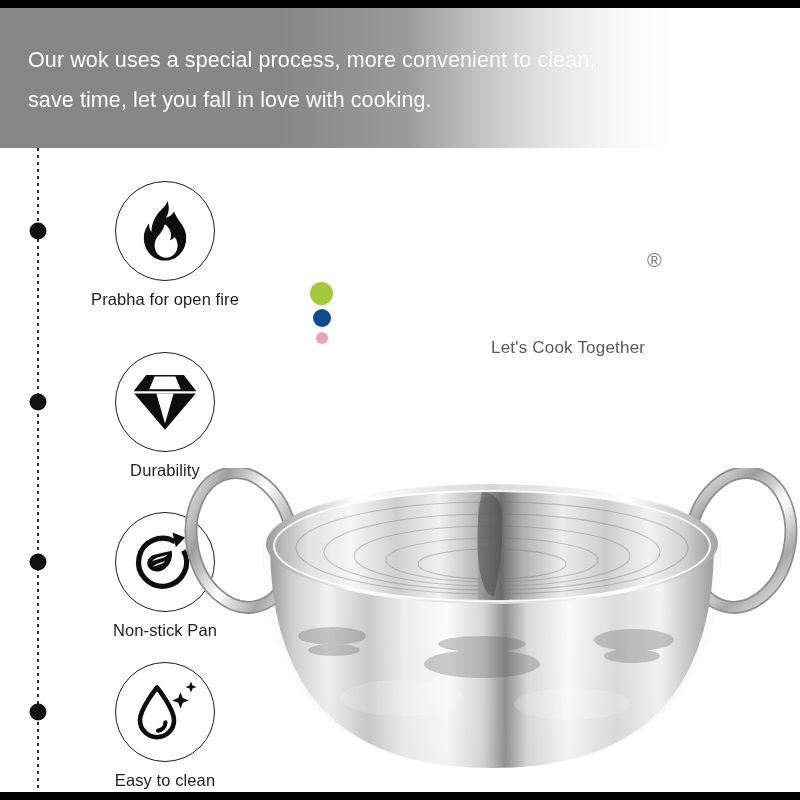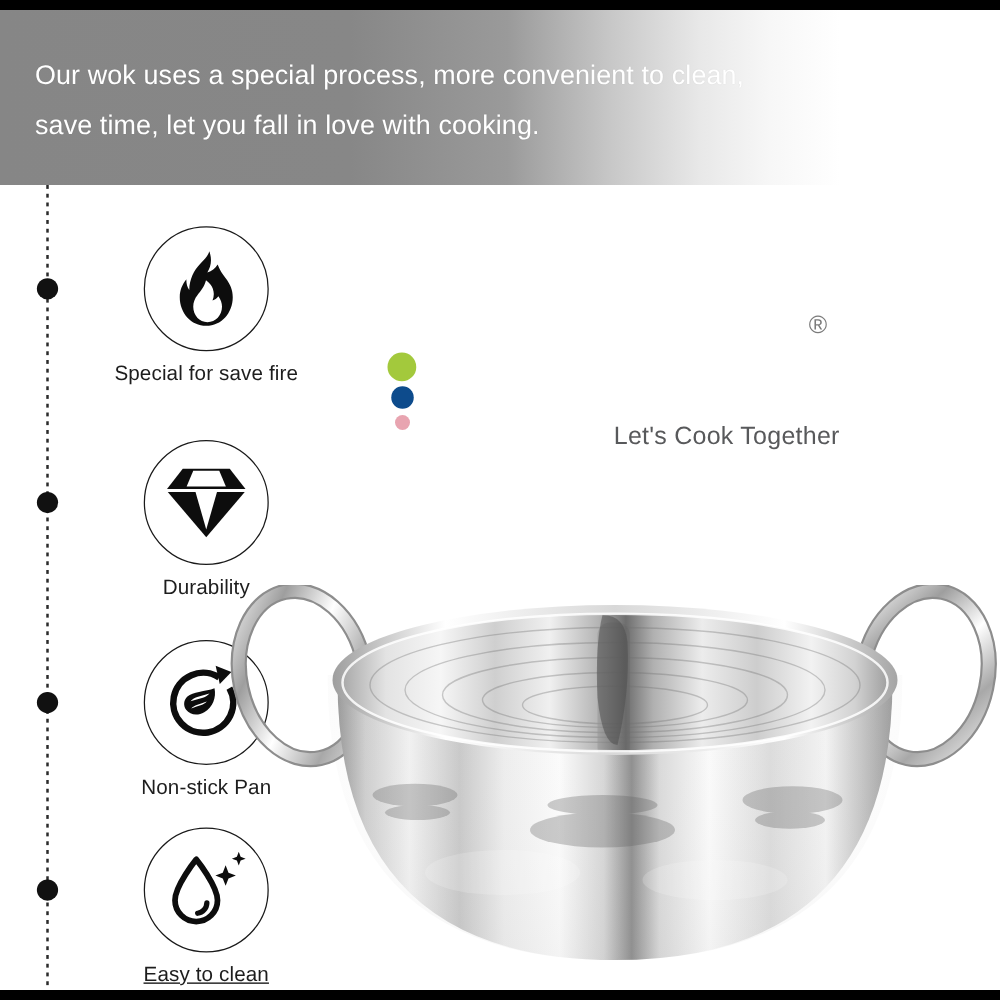--- a/index.html
+++ b/index.html
@@ -125,21 +125,21 @@
   .logo-reg {
     position: absolute;
     left: 341px; top: 6px;
     font-size: 20px;
     color: #7b7b7b;
     font-family: "Liberation Sans", sans-serif;
   }
   .logo-tagline {
     position: absolute;
     left: 185px; top: 95px;
-    font-size: 20px;
+    font-size: 17px;
     color: #58595B;
     letter-spacing: 0.2px;
   }
 
   
   .wok-wrap {
     position: absolute;
     left: 182px; top: 468px;
     width: 620px; height: 330px;
   }
@@ -164,21 +164,21 @@
 
   <div class="feature" style="top:181px;">
     <div class="feature-circle">
       <span>
         <svg width="56" height="62" viewBox="0 0 56 62">
           <path fill="#0d0d0d" d="M30.5 1c2.4 7.2 1.2 12.4-1.6 16.9 3.5-.9 6.3-3.2 8.2-6.3 1.7 4.4 3.6 7.3 6.3 10.8 3.9 5 5.8 9.8 5.8 15.3 0 12.6-9 22.9-21.2 22.9S6.8 50.3 6.8 37.7c0-5.8 2-10.1 5.3-14.4-.1 3.5.6 6.3 2.3 8.6.2-8.5 3.6-15.8 9-21.2C27.3 6.9 29.4 4.4 30.5 1z
                    M27.8 24.2c-1.3 5.2-4.2 8.5-6.9 12-2.1 2.7-3.3 5.7-3.3 9.2 0 6.8 4.9 12.3 11.4 12.3s11.6-5.5 11.6-12.3c0-3.3-1.1-6-2.9-8.5-1.3 1.7-2.8 2.8-4.7 3.4 1.3-3.1 1.4-6.3.2-9.6-.9-2.4-2.6-4.4-5.4-6.5z"></path>
         </svg>
       </span>
     </div>
-    <div class="feature-label">Special for save fire</div>
+    <div class="feature-label">Prabha for open fire</div>
   </div>
 
   <div class="feature" style="top:512px;">
     <div class="feature-circle">
       <span>
         <svg width="64" height="64" viewBox="0 0 64 64">
           <path fill="none" stroke="#0d0d0d" stroke-width="5.2" d="M50.5 20.5a24 24 0 1 1-8.2-8.6"></path>
           <path fill="#0d0d0d" d="M39.5 2.5l12.6 5.1-9.3 9.6-3.3-14.7z"></path>
           <path fill="#0d0d0d" d="M38.6 20.5c1.6 7.4-1.4 15.3-8.2 19.2-5.2 3-11.3 2.3-14.5-1.9-2.4-3.2-2-7.6.8-10.4 2.5-2.5 5.9-3 9.5-3.9 4.6-1.1 8.8-1.6 12.4-3z"></path>
           <path fill="#ffffff" d="M34.6 24.8c-3.4 1.1-6.7 1.8-9.8 2.8-2.3.8-4.2 1.8-5.4 3.4 3.2-1.1 6.6-1.9 9.9-2.9 2.2-.7 4-1.7 5.3-3.3z"></path>
@@ -197,21 +197,21 @@
           <path fill="#ffffff" d="M22.6 3.6h20.8l5.3 12.6H17.3L22.6 3.6z"></path>
           <path fill="#0d0d0d" d="M2.2 20.6h61.6L33 56.8 2.2 20.6z"></path>
           <path fill="#ffffff" d="M24.4 20.6h17.2L33 50.6 24.4 20.6z"></path>
           <path fill="#ffffff" d="M33 5.2l7 11h-14l7-11z" opacity="0"></path>
         </svg>
       </span>
     </div>
     <div class="feature-label">Durability</div>
   </div>
 
-  <div class="feature" style="top:662px;text-decoration:underline;">
+  <div class="feature" style="top:662px;">
     <div class="feature-circle">
       <span>
         <svg width="68" height="66" viewBox="0 0 68 66">
           <path fill="none" stroke="#0d0d0d" stroke-width="4.6" stroke-linejoin="round" d="M26 8.5C26 8.5 9 29.6 9 41.2a17 17 0 0 0 34 0C43 29.6 26 8.5 26 8.5z"></path>
           <path fill="none" stroke="#0d0d0d" stroke-width="4.2" stroke-linecap="round" d="M34.5 43.3a8.6 8.6 0 0 1-7.4 8.3"></path>
           <path fill="#0d0d0d" d="M49.5 13.2l2.3 5.9 5.9 2.3-5.9 2.3-2.3 5.9-2.3-5.9-5.9-2.3 5.9-2.3 2.3-5.9z"></path>
           <path fill="#0d0d0d" d="M60 2.4l1.5 4 4 1.5-4 1.5-1.5 4-1.5-4-4-1.5 4-1.5 1.5-4z"></path>
         </svg>
       </span>
     </div>

